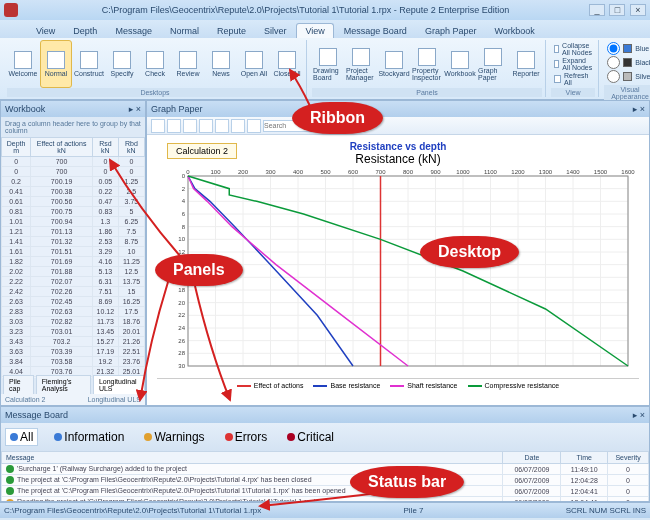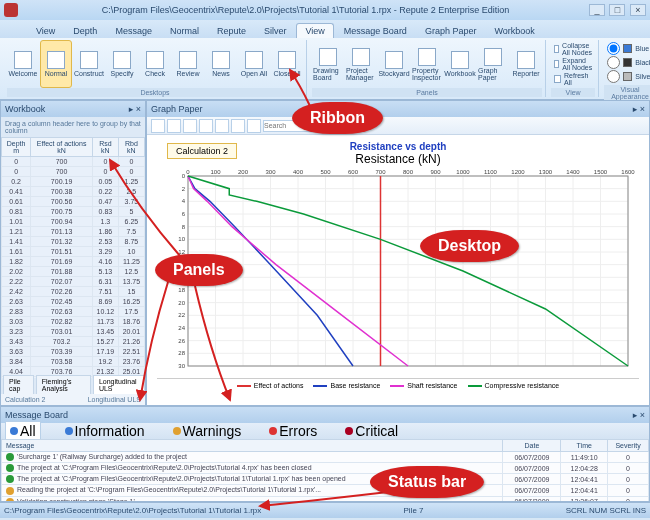--- a/index.html
+++ b/index.html
@@ -54,21 +54,21 @@
   .ctitle { position:absolute; top:8px; left:20px; border:1px solid #e0b84a; background:#fffbe8; padding:2px 8px; font-size:9px;}
   .charttitle { text-align:center; color:#2040c0; font-weight:bold; font-size:10px;}
   .axistitle { text-align:center; font-size:12px;}
   svg.chart { width:100%; height:210px; }
   .legend { display:flex; justify-content:center; gap:10px; font-size:7px; padding:3px; border-top:1px solid #ccc;}
   .legend div { display:flex; align-items:center; gap:3px;}
   .legend .ln { width:14px; height:0; border-top:2px solid;}
 
   
   .msgboard { height: 96px; border:1px solid #9cb8d6; background:#fbfcfe; display:flex; flex-direction:column;}
-  .mtabs { height:16px; background:linear-gradient(#e4eef9,#d4e3f3); display:flex; align-items:center; gap:20px; padding:0 4px; font-size:14px;}
+  .mtabs { height:28px; background:linear-gradient(#e4eef9,#d4e3f3); display:flex; align-items:center; gap:12px; padding:0 4px; font-size:12px;}
   .mtab { display:flex; align-items:center; gap:2px; padding:1px 4px; cursor:pointer;}
   .mtab.act { background:#fff; border:1px solid #b8d0e8;}
   .dot { width:8px; height:8px; border-radius:50%;}
   .mgrid { flex:1; overflow:hidden;}
   .mgrid table { font-size:7px;}
   .mgrid th:nth-child(1){ text-align:left; padding-left:4px;}
   .mgrid td.msg { text-align:left; padding-left:4px;}
   .micon { display:inline-block; width:8px; height:8px; border-radius:50%; margin-right:3px; vertical-align:middle;}
 
   
@@ -525,22 +525,22 @@
 </div>
 
 <div class="statusbar">
   <span>C:\Program Files\Geocentrix\Repute\2.0\Projects\Tutorial 1\Tutorial 1.rpx</span>
   <span>Pile 7</span>
   <span>SCRL NUM SCRL INS</span>
 </div>
 
 <div class="callout" style="top:102px; left:292px;">Ribbon</div>
 <div class="callout" style="top:254px; left:155px;">Panels</div>
-<div class="callout" style="top:230px; left:420px;">Desktop</div>
-<div class="callout" style="top:466px; left:370px;">Status bar</div>
+<div class="callout" style="top:236px; left:420px;">Desktop</div>
+<div class="callout" style="top:466px; left:350px;">Status bar</div>
 
 <svg class="arrow" style="top:0;left:0;width:650px;height:520px;">
   <defs>
       <marker id="ah" markerWidth="6" markerHeight="6" refX="5" refY="3" orient="auto">
         <path d="M0,0 L6,3 L0,6 Z" fill="#d42020"></path>
       </marker>
     </defs>
   <path d="M310,106 Q300,85 290,70" stroke="#d42020" stroke-width="2" fill="none" marker-end="url(#ah)"></path>
   <path d="M180,256 Q140,210 110,160" stroke="#d42020" stroke-width="2" fill="none" marker-end="url(#ah)"></path>
   <path d="M195,286 Q210,350 230,400" stroke="#d42020" stroke-width="2" fill="none" marker-end="url(#ah)"></path>

